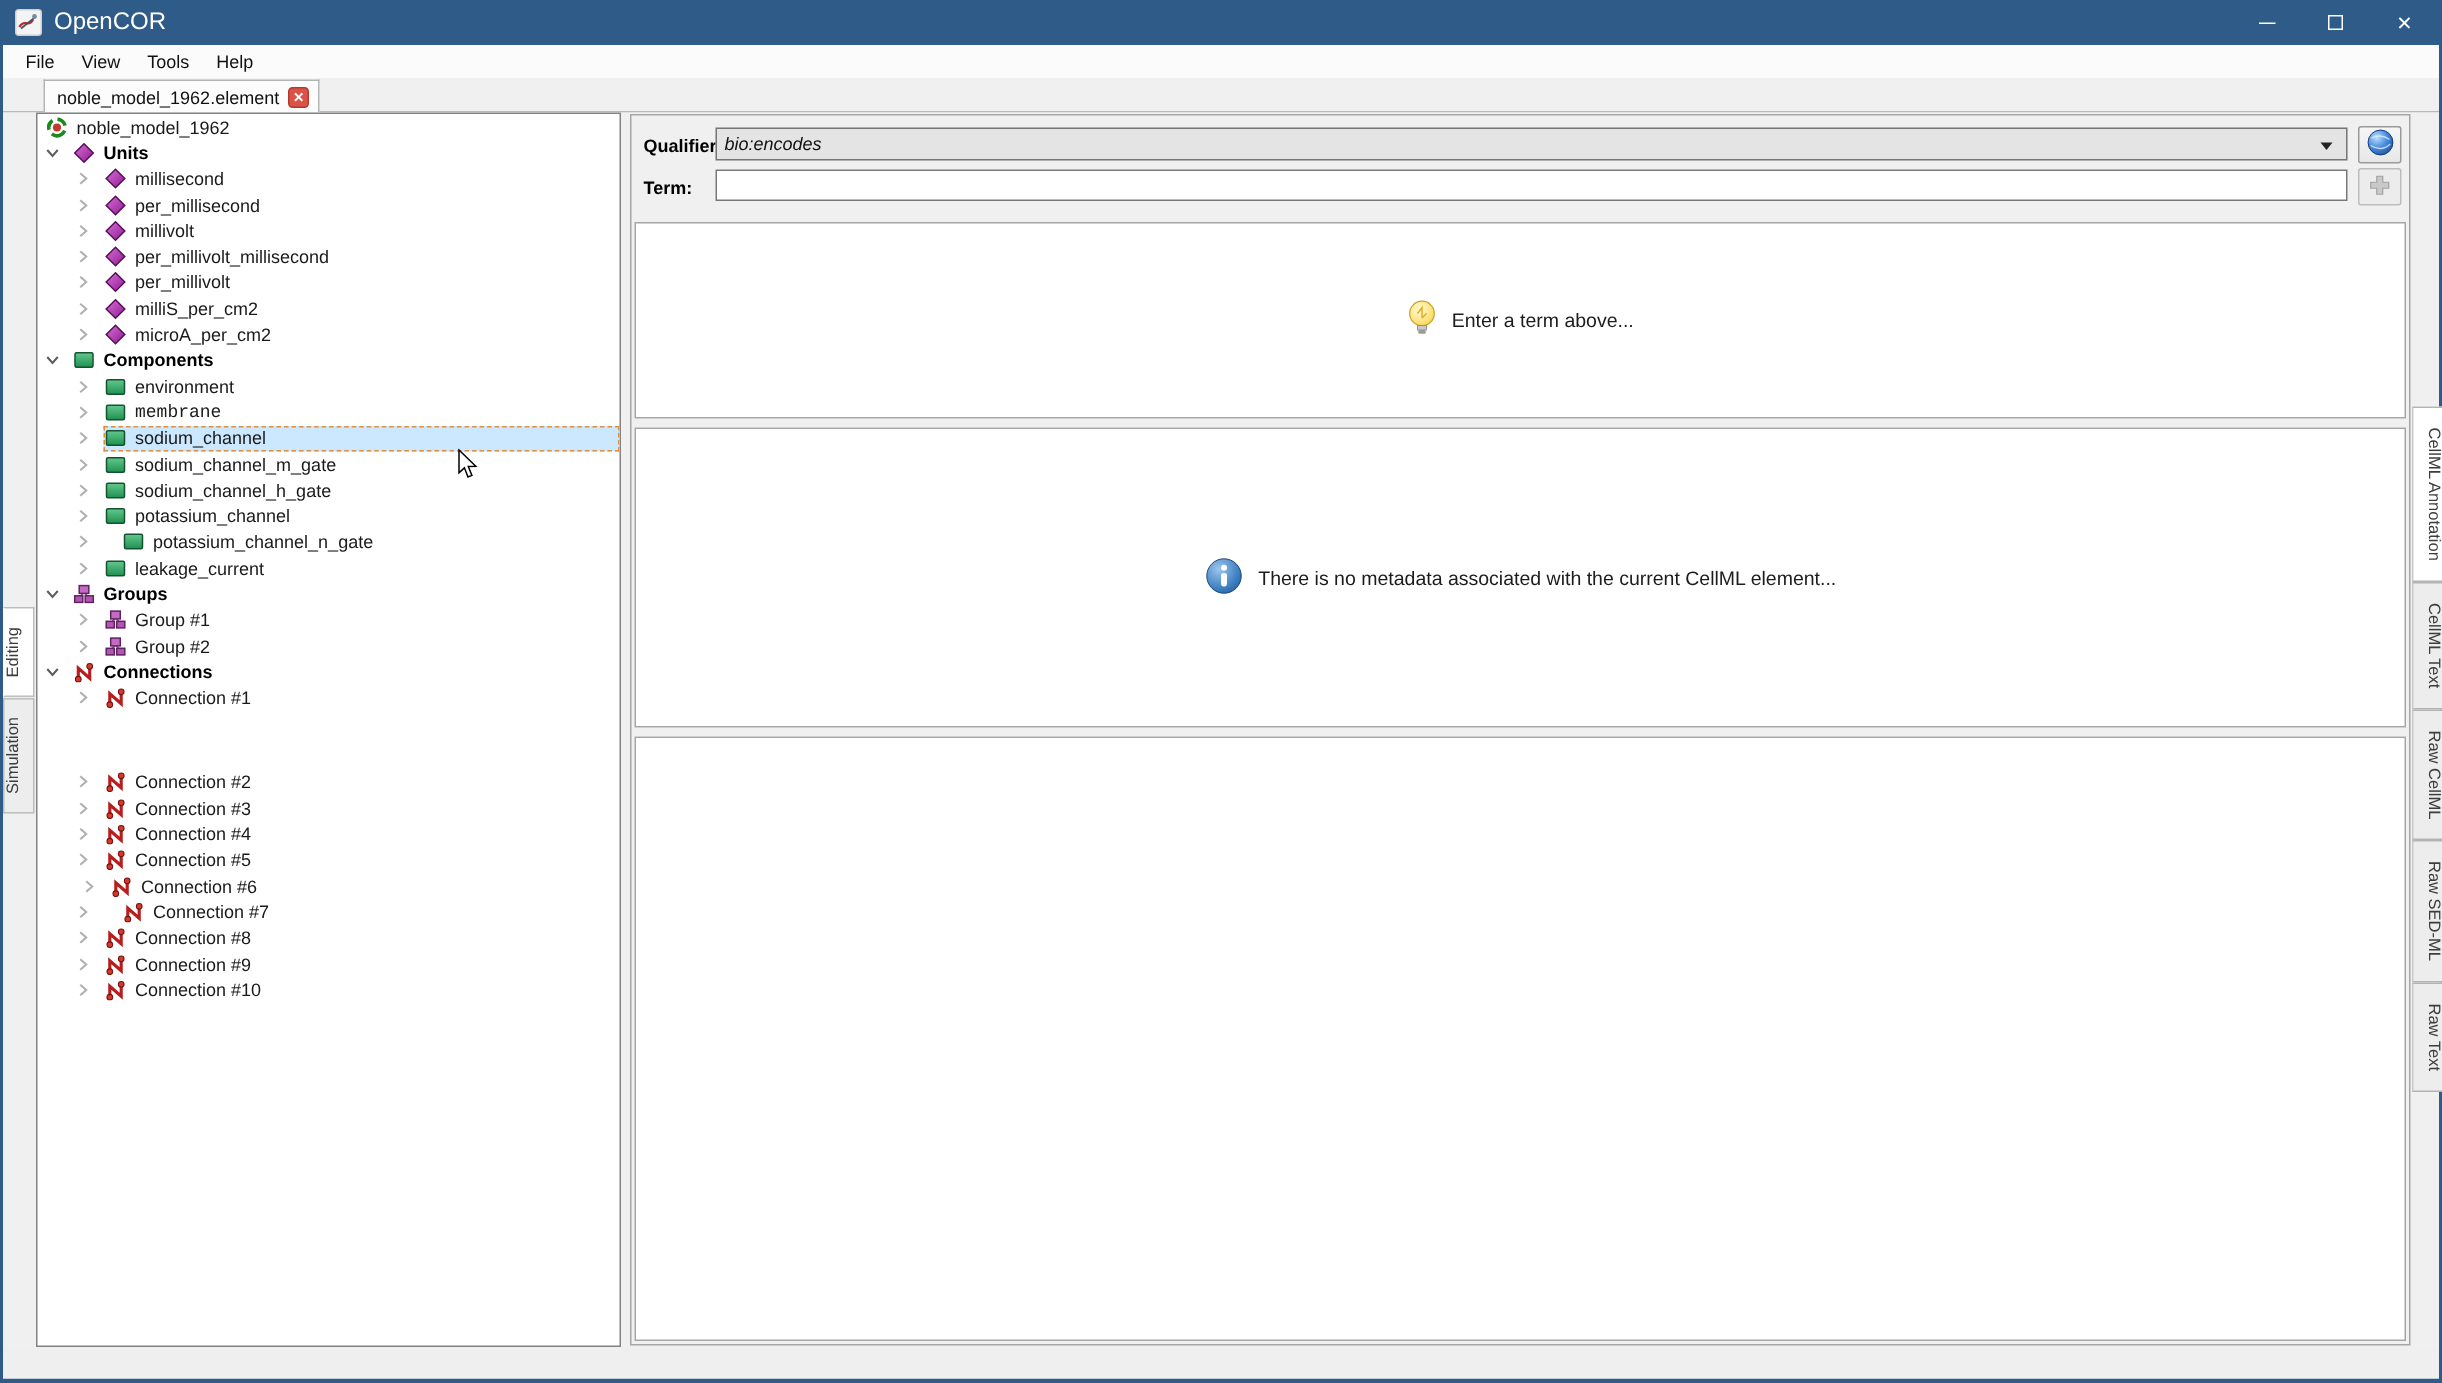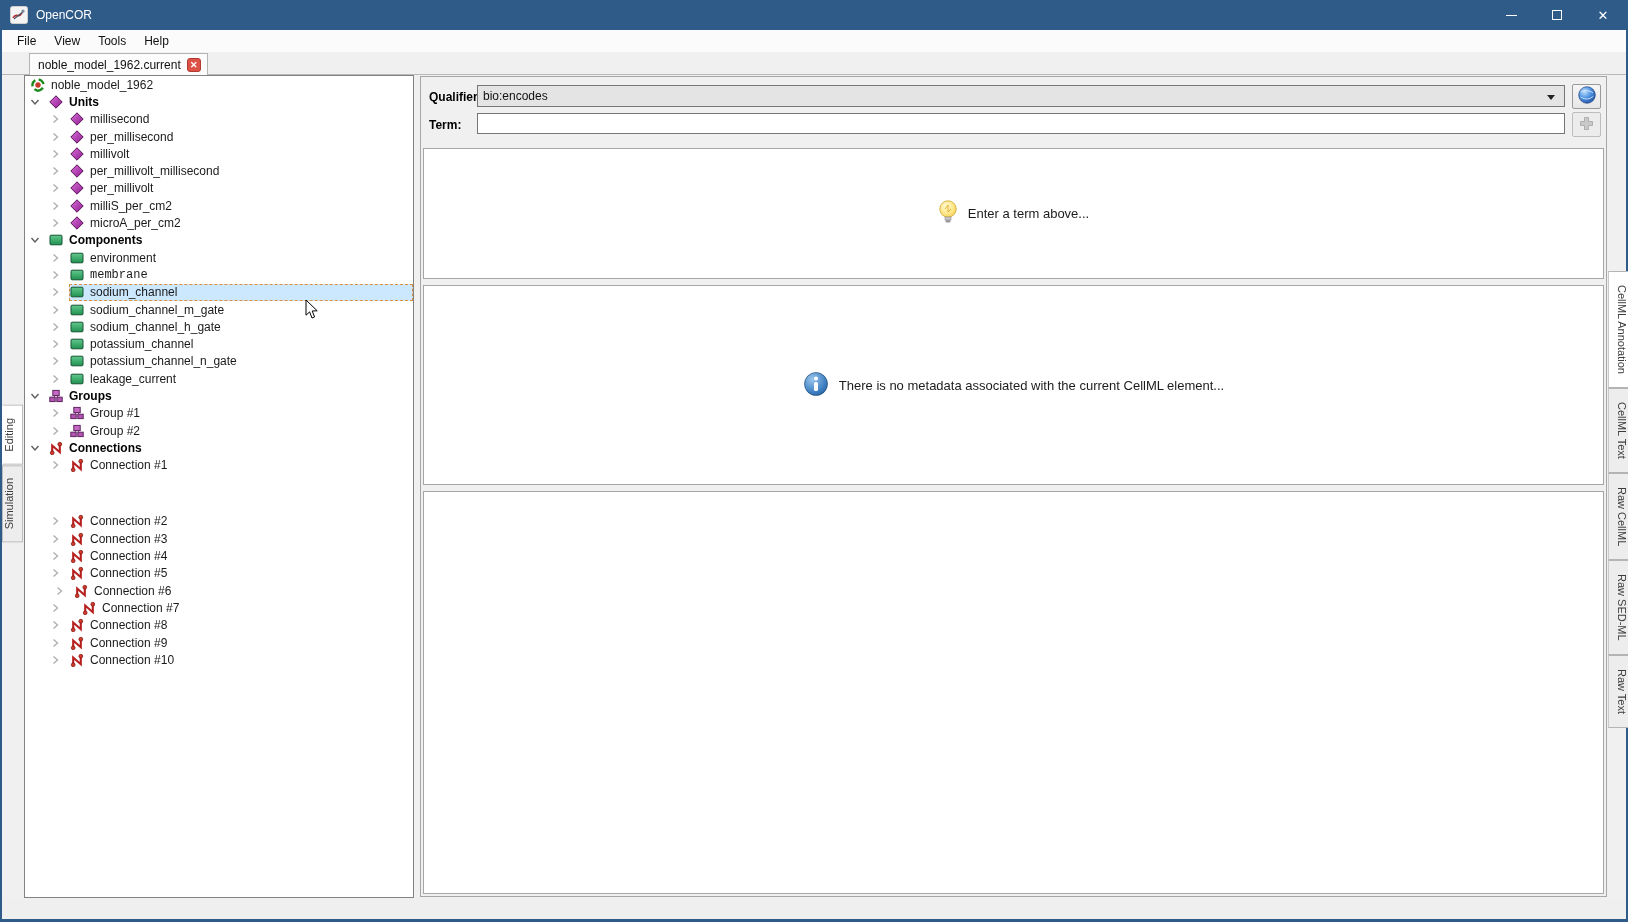--- a/index.html
+++ b/index.html
@@ -4,21 +4,21 @@
 <style>
   * { box-sizing: border-box; margin: 0; padding: 0; }
   html,body { width:1628px; height:922px; overflow:hidden; }
   body { font-family:"Liberation Sans", sans-serif; font-size:12px; background:#f0f0f0; }
   .window { position:relative; width:1628px; height:922px;
             border-left:2px solid #2f5b89; border-right:2px solid #2f5b89; border-bottom:3px solid #2f5b89; }
 
   
   .titlebar { position:absolute; top:0; left:0; right:0; height:30px; background:#2f5b89; display:flex; align-items:center; }
   .app-icon { width:18px; height:18px; margin:0 8px 0 8px; display:inline-block; }
-  .win-title { color:#ffffff; font-size:12px; }
+  .win-title { color:#ffffff; font-size:16px; }
   .win-controls { margin-left:auto; display:flex; height:30px; }
   .win-btn { width:46px; height:30px; display:flex; align-items:center; justify-content:center; color:#fff; }
   .glyph-min { width:11px; height:1px; background:#fff; display:block; }
   .glyph-max { width:10px; height:10px; border:1px solid #fff; display:block; }
   .glyph-close { font-size:13px; line-height:1; }
 
   
   .menubar { position:absolute; top:30px; left:0; right:0; height:22px; background:#fbfbfb; display:flex; align-items:center; padding-left:6px; }
   .menu-item { padding:3px 9px; color:#111; }
 
@@ -48,21 +48,21 @@
   .tree-label { color:#1a1a1a; }
   .tree-row.bold .tree-label { font-weight:bold; color:#000; }
   .tree-row.selected .row-body { background:#cce8ff; border:1px dashed #dd8f3d; }
 
   
   .right-region { position:absolute; left:418px; top:1px; width:1187px; height:821px; background:#f0f0f0; border:1px solid #a6a6a6; }
   .field-label { position:absolute; font-weight:bold; color:#000; }
   .qualifier-label { left:8px; top:13px; }
   .term-label { left:8px; top:41px; }
   .combo { position:absolute; left:56px; top:8px; width:1088px; height:22px; background:#e4e4e4; border:1px solid #767676;
-           display:flex; align-items:center; padding-left:5px; color:#111; }
+           display:flex; align-items:center; padding-left:5px; color:#111;font-style:italic; }
   .combo-arrow { position:absolute; right:9px; top:9px; width:0; height:0; border-left:4px solid transparent; border-right:4px solid transparent; border-top:5px solid #222; }
   .term-input { position:absolute; left:56px; top:36px; width:1088px; height:21px; background:#fff; border:1px solid #767676; padding:0 4px;
                 font-family:"Liberation Sans",sans-serif; font-size:12px; }
   .side-btn { position:absolute; left:1151px; width:29px; height:25px; border:1px solid #9a9a9a; background:linear-gradient(#f6f6f6,#e7e7e7);
               display:flex; align-items:center; justify-content:center; border-radius:2px; }
   .globe-btn { top:7px; }
   .plus-btn { top:35px; background:#ececec; border-color:#bdbdbd; }
 
   .pane { position:absolute; left:2px; width:1181px; background:#ffffff; border:1px solid #a6a6a6;
           display:flex; align-items:center; justify-content:center; }
@@ -112,21 +112,21 @@
 
   <div class="menubar" id="menubar">
       <div class="menu-item">File</div>
       <div class="menu-item">View</div>
       <div class="menu-item">Tools</div>
       <div class="menu-item">Help</div>
     </div>
 
   <div class="tabbar">
     <div class="file-tab">
-      <span class="file-tab-label">noble_model_1962.current</span>
+      <span class="file-tab-label">noble_model_1962.element</span>
       <span class="tab-close">✕</span>
     </div>
   </div>
 
   <div class="content">
 
     <div class="left-strip" id="left-strip">
       <div style="height:330px;"></div>
     <div class="vtab-left active">Editing</div>
         <div class="vtab-left">Simulation</div>
@@ -452,21 +452,21 @@
                     <stop offset="0" stop-color="#63c88e"></stop>
                     <stop offset="1" stop-color="#1f9150"></stop>
                   </linearGradient>
                 </defs>
                 <rect x="1" y="2.2" width="12" height="9.6" rx="1" fill="url(#cg)" stroke="#145231" stroke-width="1"></rect>
               </svg>
             </span>
             <span class="tree-label">potassium_channel</span>
           </span>
         </div>
-        <div class="tree-row" style="padding-left: 24px;">
+        <div class="tree-row" style="padding-left: 24px; gap: 12px;">
           <span class="chev">
             <svg width="9" height="10" viewBox="0 0 9 10">
               <path d="M2.5 1.5 L6.5 5 L2.5 8.5" fill="none" stroke="#b0b0b0" stroke-width="1.4"></path>
             </svg>
           </span>
           <span class="row-body">
             <span class="ticon">
               <svg width="14" height="14" viewBox="0 0 14 14">
                 <defs>
                   <linearGradient id="cg" x1="0" y1="0" x2="0" y2="1">

